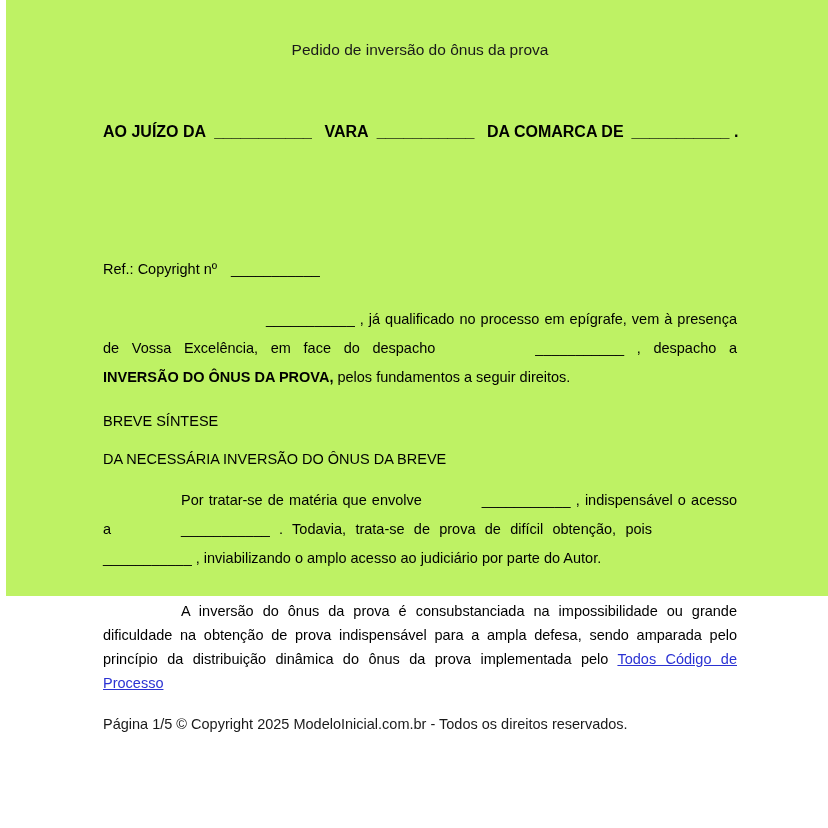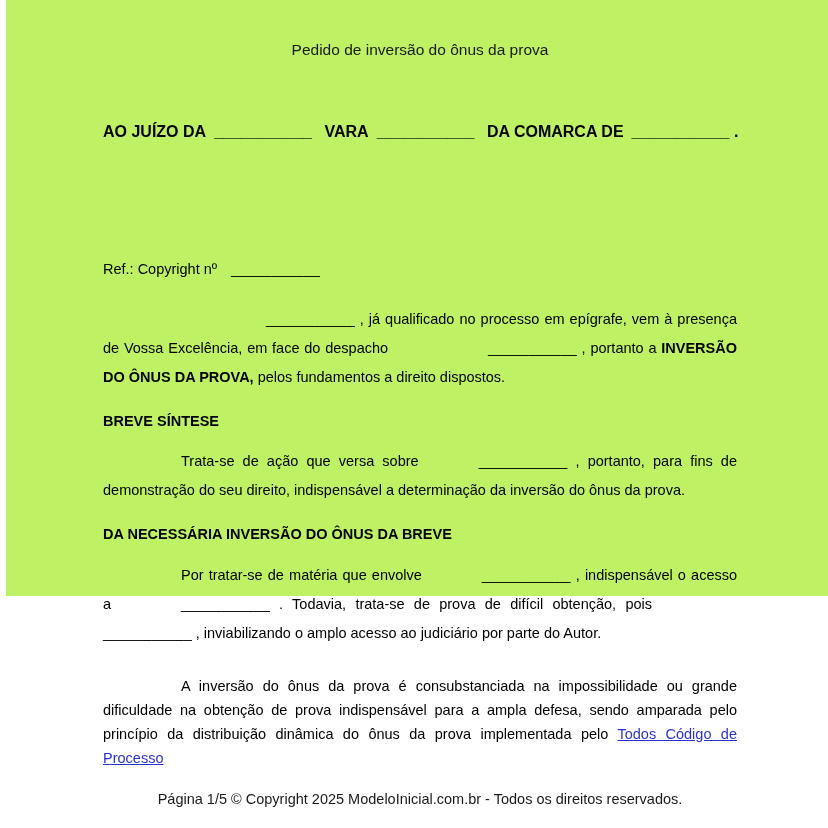--- a/index.html
+++ b/index.html
@@ -48,61 +48,59 @@
     text-align: justify;
   }
   .p-opening { margin-top: 27px; text-indent: 163px; }
   .p-sintese { margin-top: 17px; text-indent: 78px; }
   .p-necessaria { margin-top: 18px; text-indent: 78px; }
   .p-final { margin-top: 26px; text-indent: 78px; line-height: 24px; }
   .heading {
     margin: 20px 0 0 0;
     font-size: 14.5px;
     line-height: 18px;
-    font-weight: bold;
+    font-weight: normal;
   }
   .blank {
     letter-spacing: 0;
     white-space: nowrap;
   }
   .gap-sm { display: inline-block; width: 8px; }
   .gap-md { display: inline-block; width: 14px; }
   .tab-60 { display: inline-block; width: 60px; }
   .tab-70 { display: inline-block; width: 70px; }
   .tab-85 { display: inline-block; width: 85px; }
   .tab-100 { display: inline-block; width: 100px; }
   .doc-link {
     color: #2b32d3;
     text-decoration: underline;
     cursor: pointer;
   }
   .footer {
     margin: 20px 0 0 0;
     font-size: 14.5px;
     line-height: 18px;
-    text-align: center;
     color: #1a1a1a;
   }
 </style>
 </head>
 <body>
 
 <div class="page">
 
   <div class="title">Pedido de inversão do ônus da prova</div>
 
   <p class="court-line"><span>AO JUÍZO DA</span><span class="gap-sm"></span><span class="blank">___________</span><span class="gap-sm"></span> <span>VARA</span><span class="gap-sm"></span><span class="blank">___________</span><span class="gap-sm"></span> <span>DA COMARCA DE</span><span class="gap-sm"></span><span class="blank">___________</span> <span>.</span></p>
 
   <p class="ref-line"><span>Ref.: Copyright nº</span><span class="gap-md"></span><span class="blank">___________</span></p>
 
-  <p class="para p-opening"><span class="blank">___________</span> <span>, já qualificado no processo em epígrafe, vem à presença de Vossa Excelência, em face do despacho</span><span class="tab-100"></span><span class="blank">___________</span> <span>, portanto a</span> <strong>INVERSÃO DO ÔNUS DA PROVA,</strong> <span>pelos fundamentos a direito dispostos.</span></p>
+  <p class="para p-opening"><span class="blank">___________</span> <span>, já qualificado no processo em epígrafe, vem à presença de Vossa Excelência, em face do despacho</span><span class="tab-100"></span><span class="blank">___________</span> <span>, despacho a</span> <strong>INVERSÃO DO ÔNUS DA PROVA,</strong> <span>pelos fundamentos a seguir direitos.</span></p>
 
   <h2 class="heading">BREVE SÍNTESE</h2>
 
-  <p class="para p-sintese"><span>Trata-se de ação que versa sobre</span><span class="tab-60"></span><span class="blank">___________</span> <span>, portanto, para fins de demonstração do seu direito, indispensável a determinação da inversão do ônus da prova.</span></p>
 
   <h2 class="heading">DA NECESSÁRIA INVERSÃO DO ÔNUS DA BREVE</h2>
 
   <p class="para p-necessaria"><span>Por tratar-se de matéria que envolve</span><span class="tab-60"></span><span class="blank">___________</span> <span>, indispensável o acesso a</span><span class="tab-70"></span><span class="blank">___________</span> <span>. Todavia, trata-se de prova de difícil obtenção, pois</span><span class="tab-85"></span><span class="blank">___________</span> <span>, inviabilizando o amplo acesso ao judiciário por parte do Autor.</span></p>
 
   <p class="para p-final"><span>A inversão do ônus da prova é consubstanciada na impossibilidade ou grande dificuldade na obtenção de prova indispensável para a ampla defesa, sendo amparada pelo princípio da distribuição dinâmica do ônus da prova implementada pelo</span> <a class="doc-link" href="#">Todos Código de Processo</a></p>
 
   <div class="footer">Página 1/5 © Copyright 2025 ModeloInicial.com.br - Todos os direitos reservados.</div>
 
 </div>

